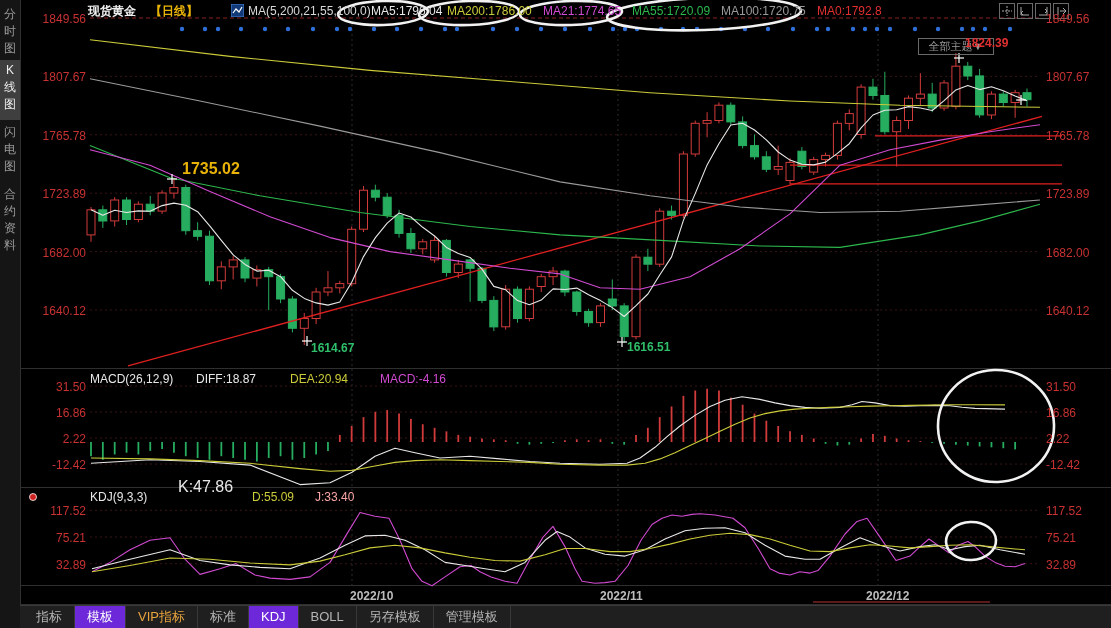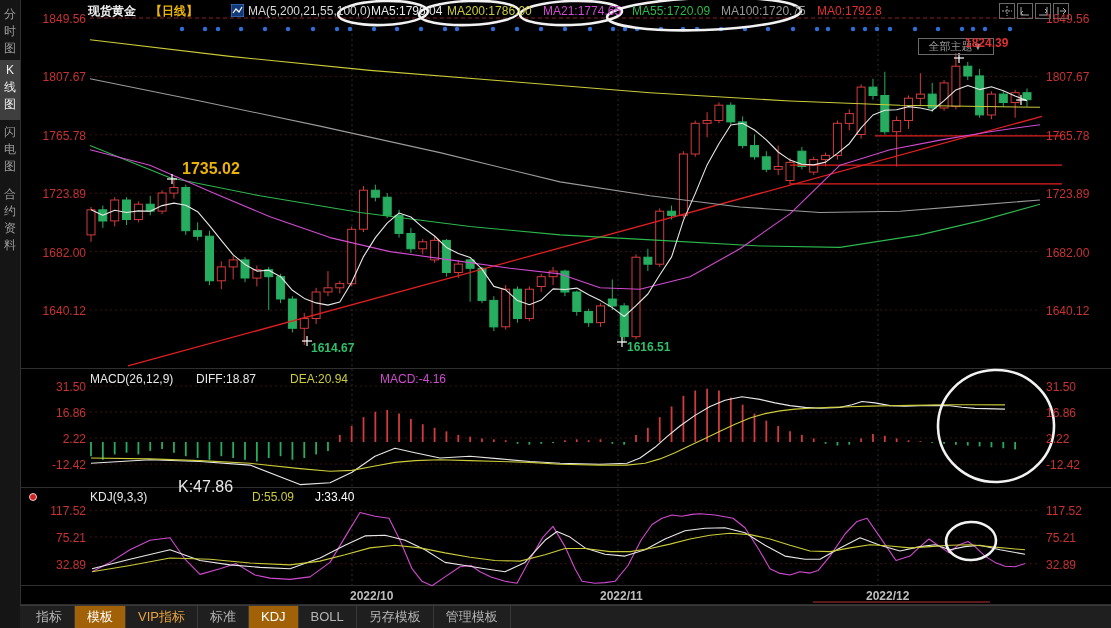--- a/index.html
+++ b/index.html
@@ -18,21 +18,21 @@
   .tool-btn{position:absolute;top:3px;width:14px;height:14px;border:1px solid #6a6a6a;}
   
   #period-box{position:absolute;left:88px;top:587px;width:177px;height:16px;border:1px solid #4a4a4a;
               color:#e8a33d;font-size:12px;line-height:16px;font-weight:bold;}
   #period-box .pl{position:absolute;left:16px;}
   #period-box .pa{position:absolute;left:108px;font-size:10px;}
   .date-lbl{position:absolute;top:589px;color:#bdbdbd;font-weight:bold;font-size:12px;}
   #tabbar{position:absolute;left:20px;top:605px;width:1091px;height:23px;background:#1f1f1f;
           border-top:1px solid #3a3a3a;display:flex;align-items:stretch;}
   .tab{color:#b5b5b5;font-size:13px;line-height:22px;padding:0 12px;border-right:1px solid #383838;cursor:default;}
-  .tab.active{background:#a16207;color:#fff;}
+  .tab.active{background:#6d28d9;color:#fff;}
   .tab.vip{color:#e8a33d;}
 </style>
 </head>
 <body>
 
 <div id="app">
   <svg id="chart-svg" style="position:absolute;left:0;top:0" width="1111" height="628">
       <line x1="20" y1="368.5" x2="1111" y2="368.5" stroke="#2f2f2f" stroke-width="1"></line>
       <line x1="20" y1="487.5" x2="1111" y2="487.5" stroke="#2f2f2f" stroke-width="1"></line>
       <line x1="20" y1="585.5" x2="1111" y2="585.5" stroke="#2f2f2f" stroke-width="1"></line>
@@ -469,21 +469,21 @@
     <div style="position: absolute; left: 1046px; top: 531px; font-size: 12px; color: rgb(200, 50, 50);">75.21</div>
     <div style="position: absolute; left: 24px; width: 62px; top: 557.704px; text-align: right; font-size: 12px; color: rgb(200, 50, 50);">32.89</div>
     <div style="position: absolute; left: 1046px; top: 557.704px; font-size: 12px; color: rgb(200, 50, 50);">32.89</div>
     <div style="position: absolute; left: 90px; top: 372px; font-size: 12px; color: rgb(232, 232, 232);">MACD(26,12,9)</div>
     <div style="position: absolute; left: 196px; top: 372px; font-size: 12px; color: rgb(232, 232, 232);">DIFF:18.87</div>
     <div style="position: absolute; left: 290px; top: 372px; font-size: 12px; color: rgb(203, 203, 58);">DEA:20.94</div>
     <div style="position: absolute; left: 380px; top: 372px; font-size: 12px; color: rgb(209, 74, 209);">MACD:-4.16</div>
     <div style="position: absolute; left: 90px; top: 490px; font-size: 12px; color: rgb(232, 232, 232);">KDJ(9,3,3)</div>
     <div style="position: absolute; left: 178px; top: 478px; font-size: 16px; color: rgb(232, 232, 232);">K:47.86</div>
     <div style="position: absolute; left: 252px; top: 490px; font-size: 12px; color: rgb(203, 203, 58);">D:55.09</div>
-    <div style="position: absolute; left: 315px; top: 490px; font-size: 12px; color: #ffffff;">J:33.40</div>
+    <div style="position: absolute; left: 315px; top: 490px; font-size: 12px; color: #fca5a5;">J:33.40</div>
     <div style="position: absolute; left: 182px; top: 160px; font-size: 16px; font-weight: bold; color: #eab308;">1735.02</div>
     <div style="position: absolute; left: 311px; top: 341px; font-size: 12px; font-weight: bold; color: rgb(47, 191, 107); text-align: right;">1614.67</div>
     <div style="position: absolute; left: 627px; top: 340px; font-size: 12px; font-weight: bold; color: rgb(47, 191, 107);">1616.51</div>
     <div style="position: absolute; left: 965px; top: 36px; font-size: 12px; font-weight: bold; color: rgb(224, 48, 48);">1824.39</div>
     <div class="date-lbl" style="position: absolute; left: 350px; top: 589px;">2022/10</div>
     <div class="date-lbl" style="position: absolute; left: 600px; top: 589px;">2022/11</div>
     <div class="date-lbl" style="position: absolute; left: 866px; top: 589px;">2022/12</div>
   </div>
 
 </body></html>

